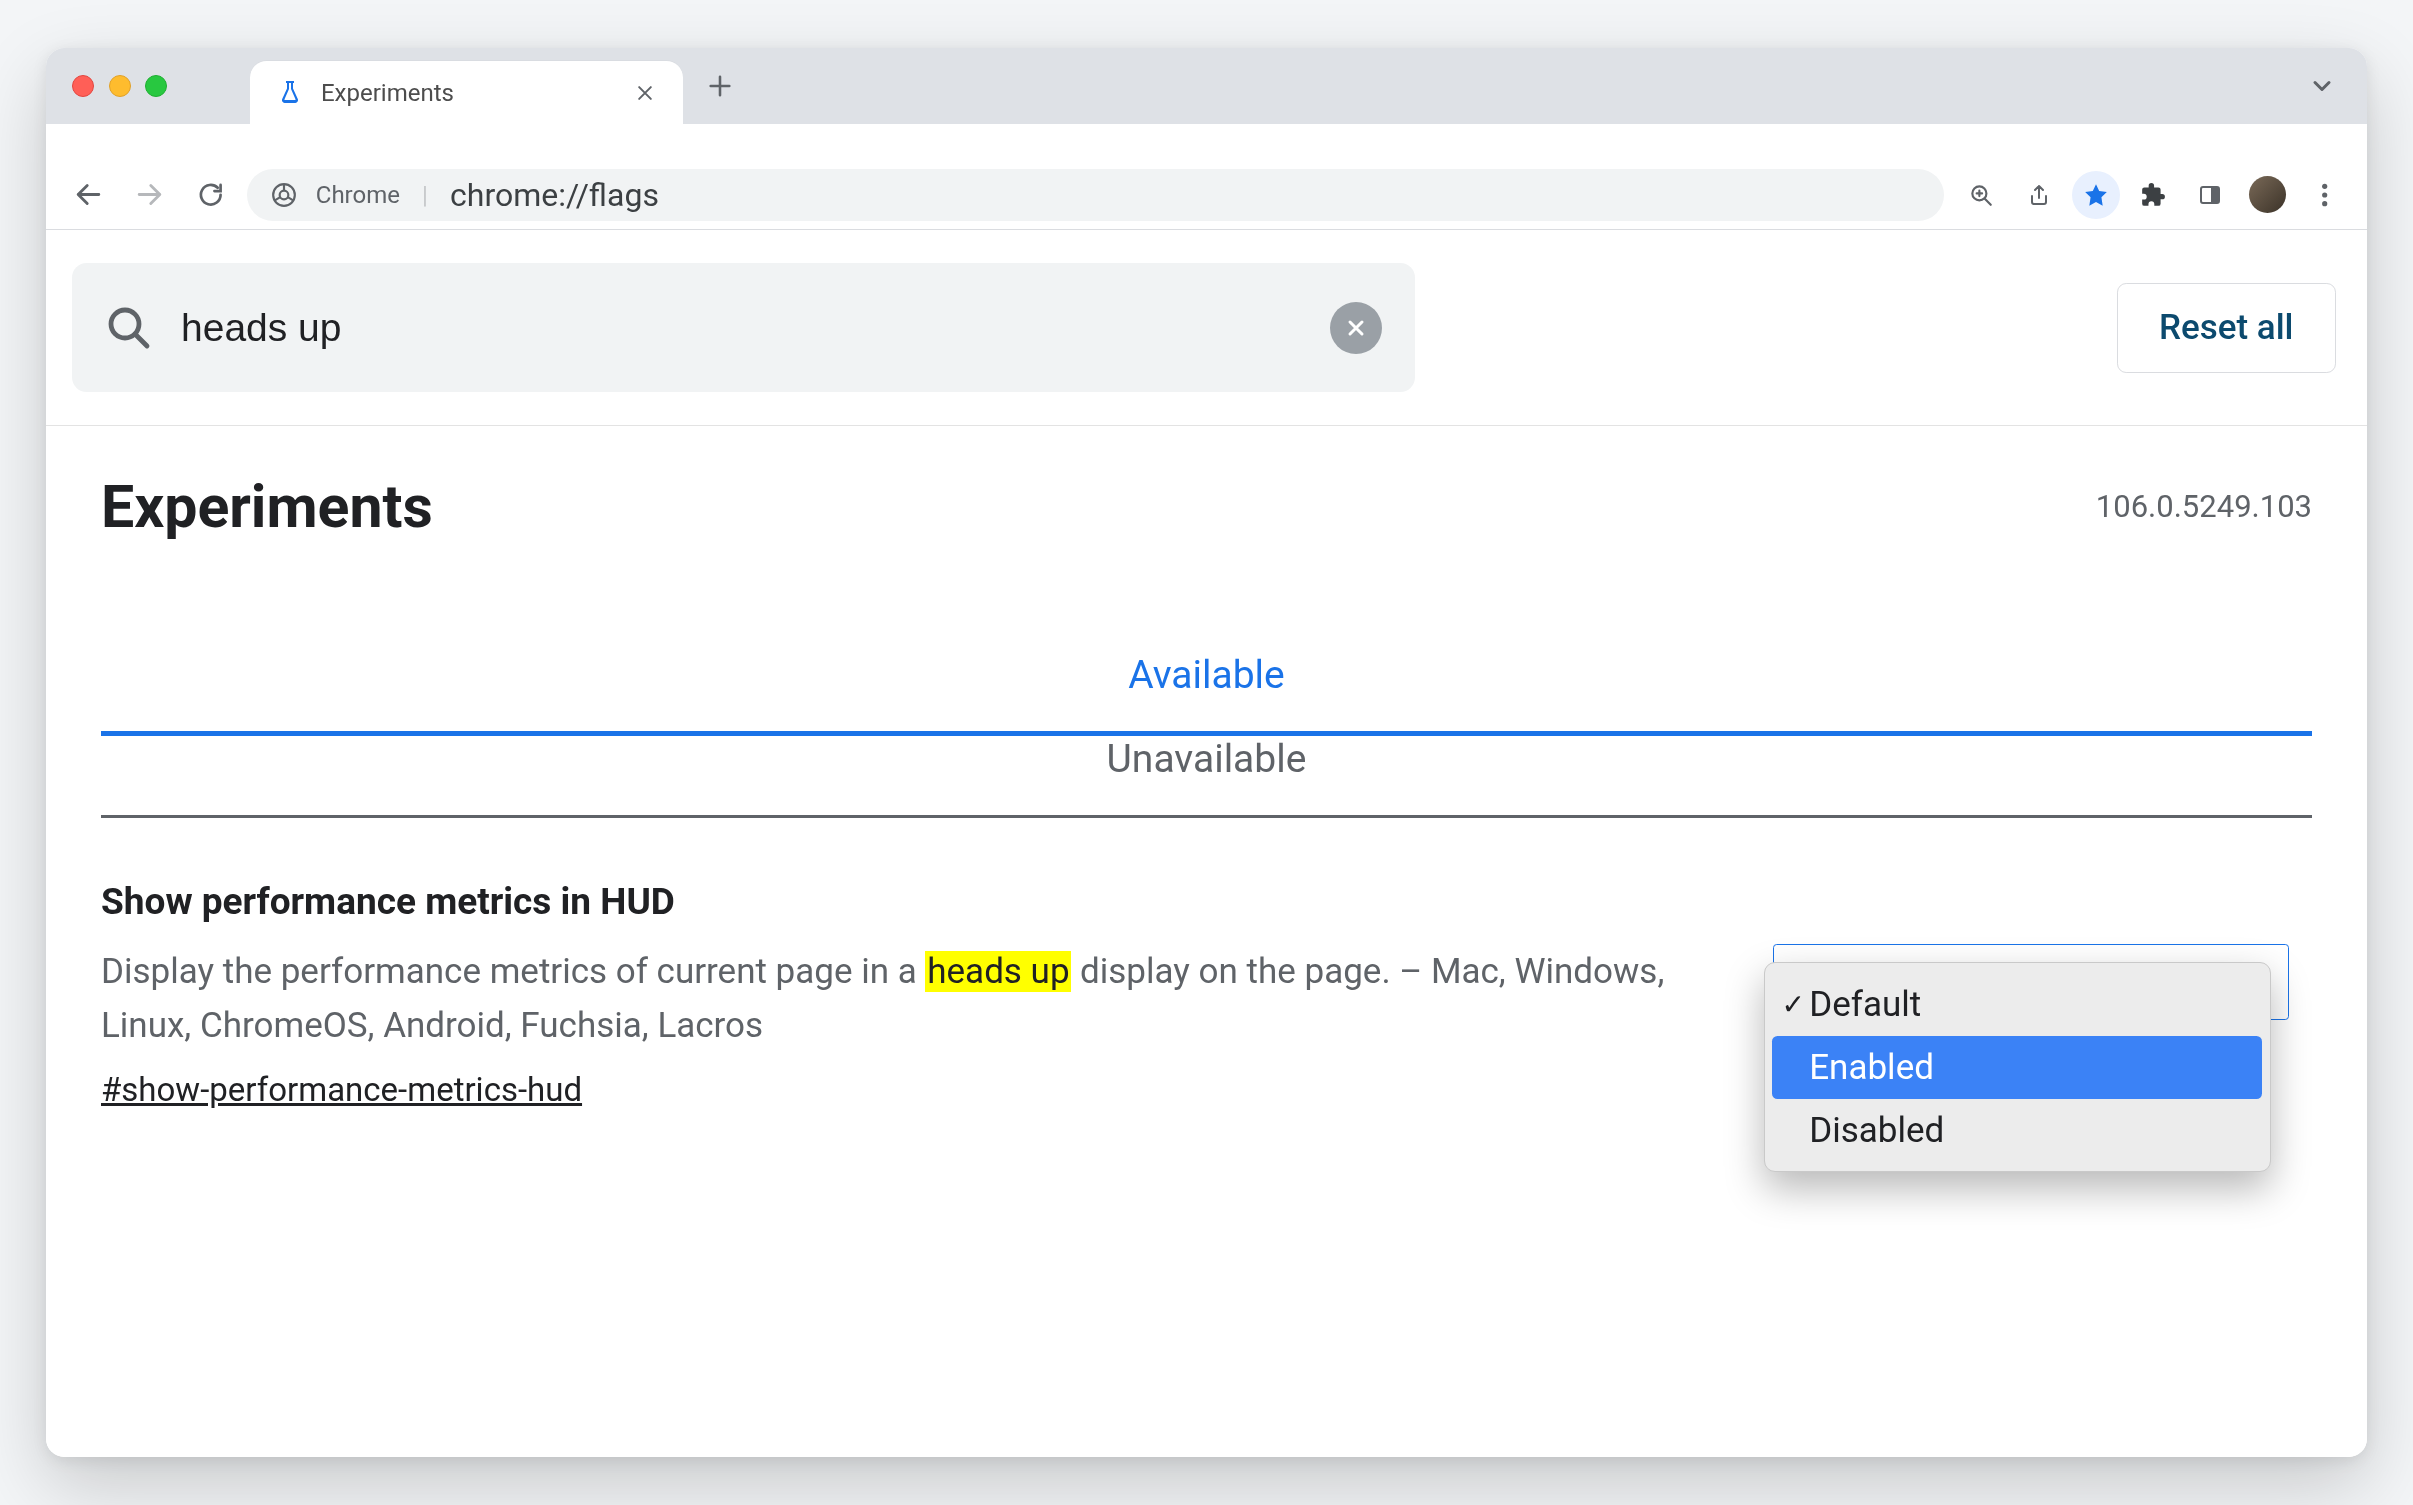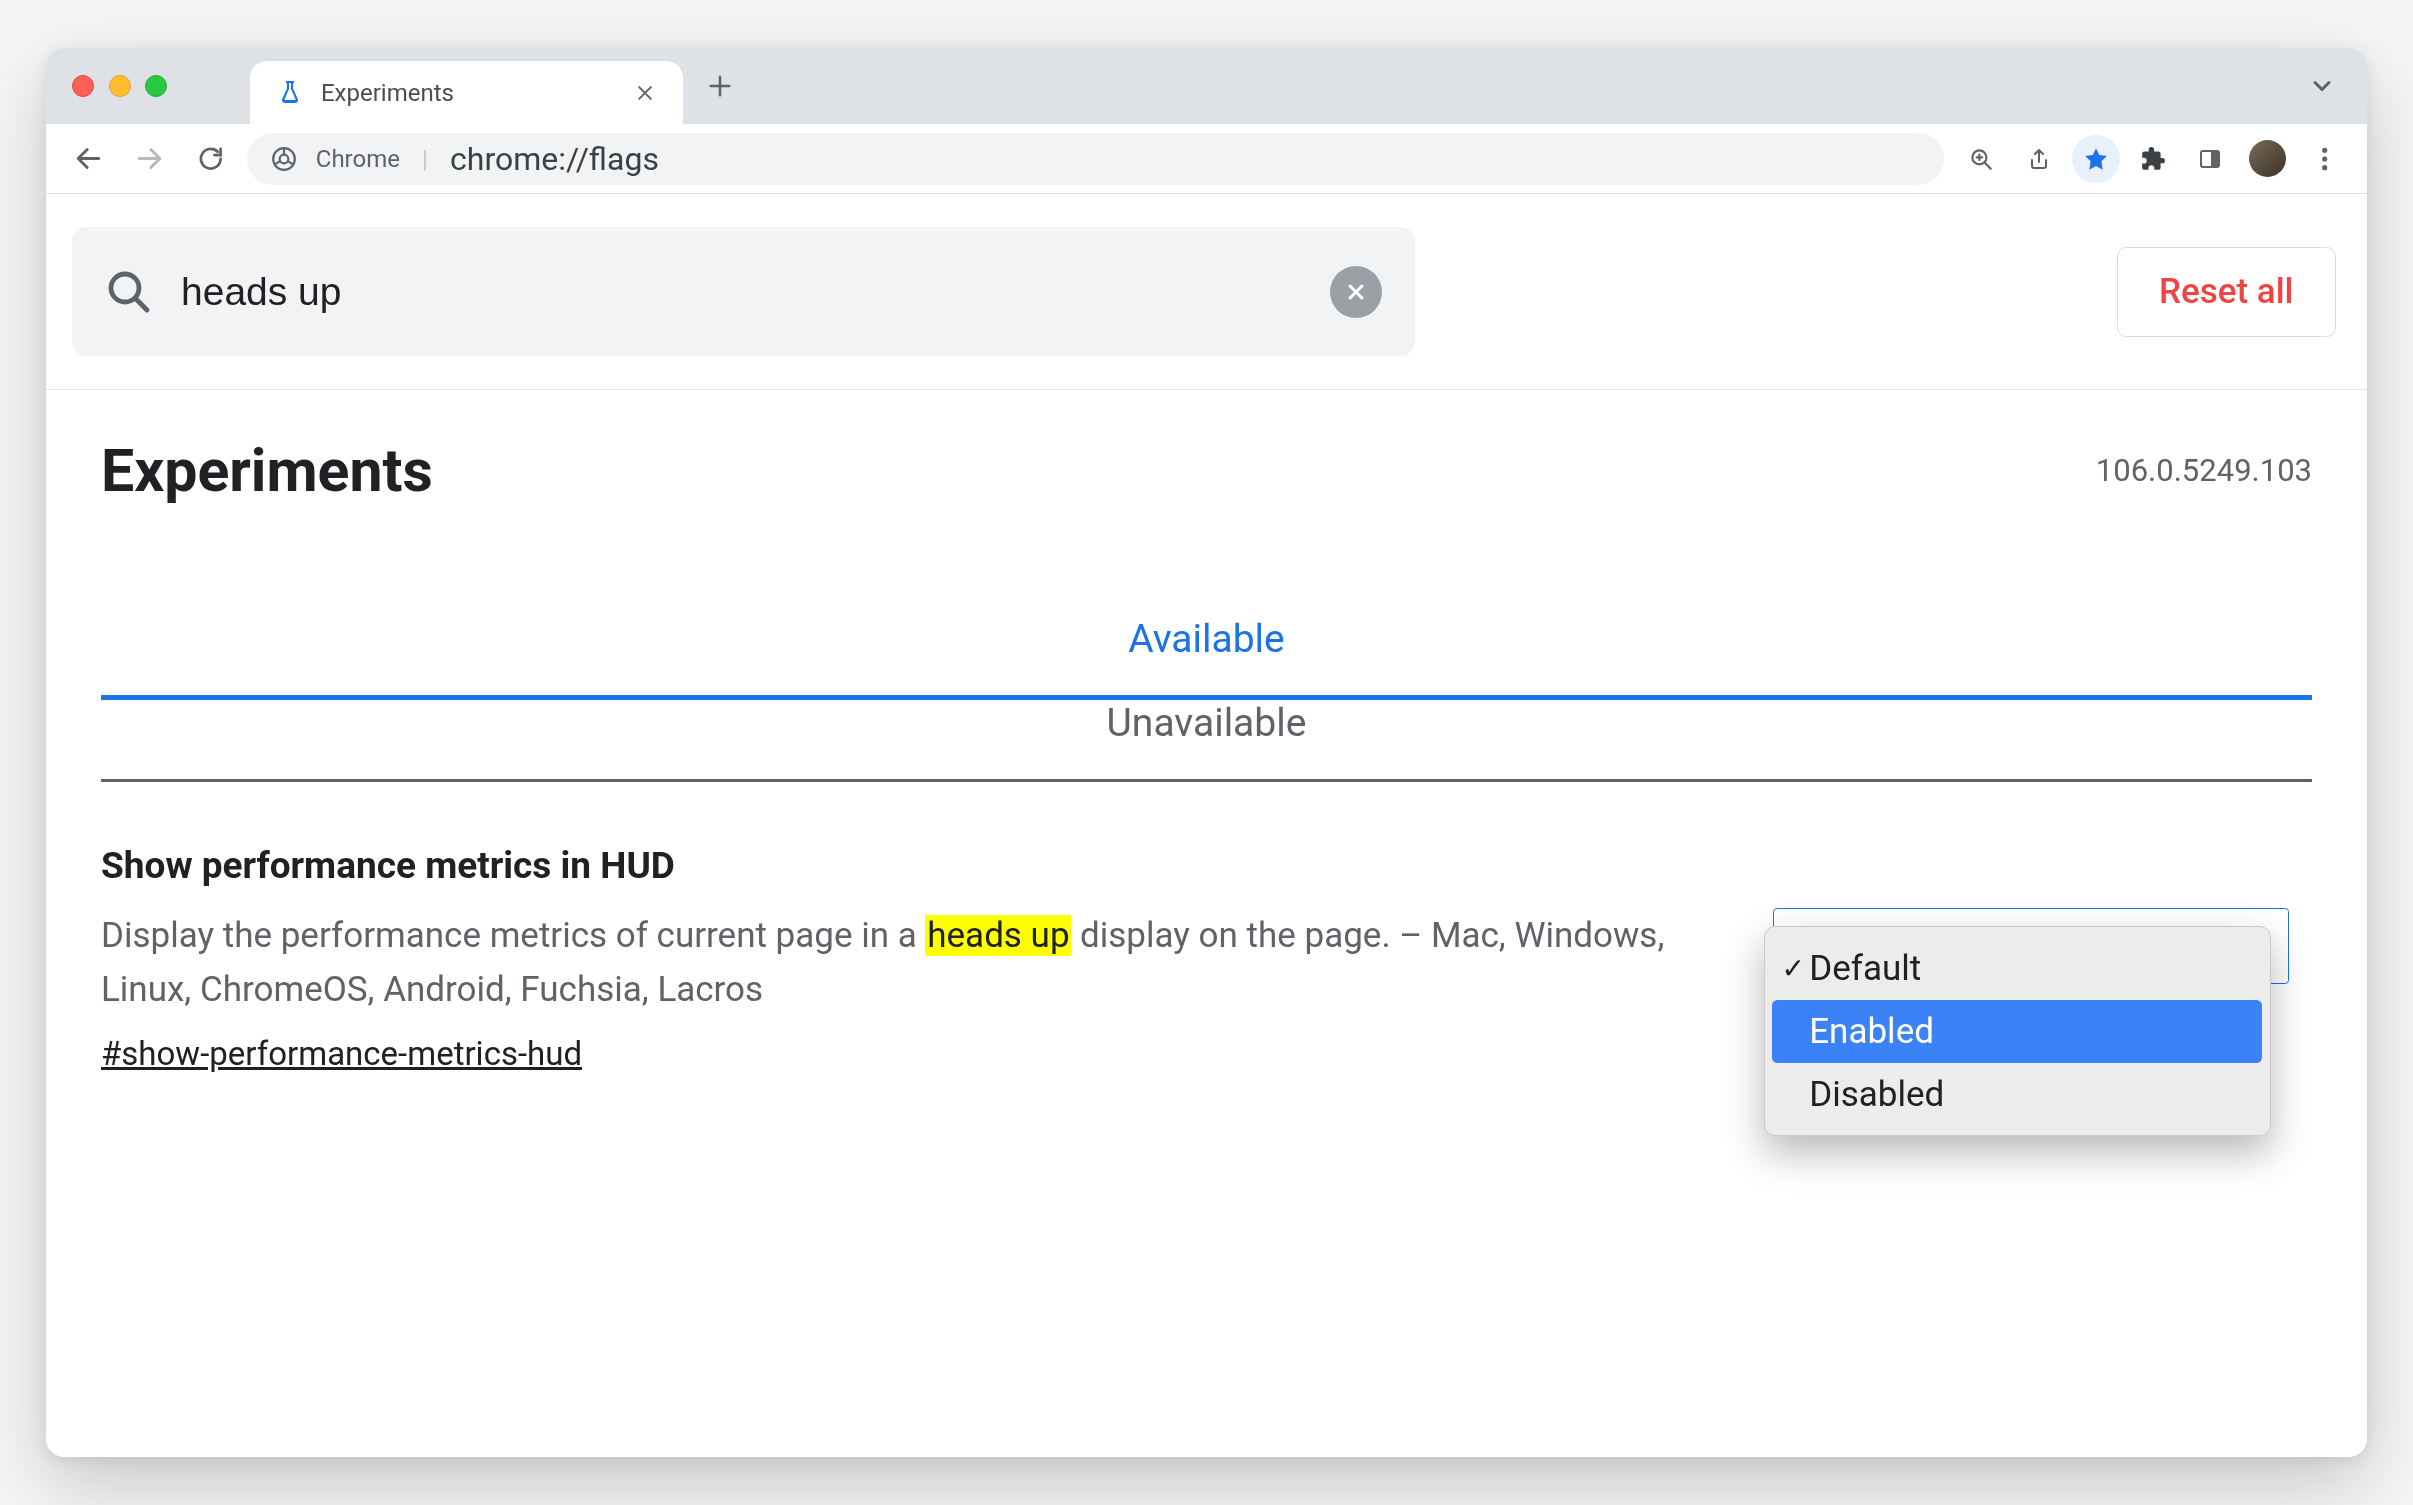--- a/index.html
+++ b/index.html
@@ -67,20 +67,21 @@
 
   
   .toolbar {
     height: 70px;
     background: #fff;
     border-bottom: 0.9px solid #dadce0;
     display: flex;
     align-items: center;
     padding: 0 18.4px;
     gap: 13px;
+    margin-top: 36px;
   }
   .nav-btn {
     width: 48px; height: 48px;
     display:flex; align-items:center; justify-content:center;
     color:#5f6368; border-radius:50%;
   }
   .nav-btn.disabled { color:#b6b8bb; }
 
   .omnibox {
     flex:1;
@@ -143,21 +144,21 @@
     display:flex; align-items:center; justify-content:center;
     color:#fff;
   }
   .search-row .gap { flex:1; }
   .reset-btn {
     height: 90px;
     padding: 0 41px;
     border:0.9px solid #dadce0;
     border-radius:9.2px;
     background:#fff;
-    color:#ef4444;
+    color:#0c4a6e;
     font-size:35px;
     font-weight:500;
     display:flex; align-items:center; justify-content:center;
     margin-right: 5.5px;
   }
 
   .content-inner {
     padding: 46px 55px 0 55px;
   }
   .heading-row {

